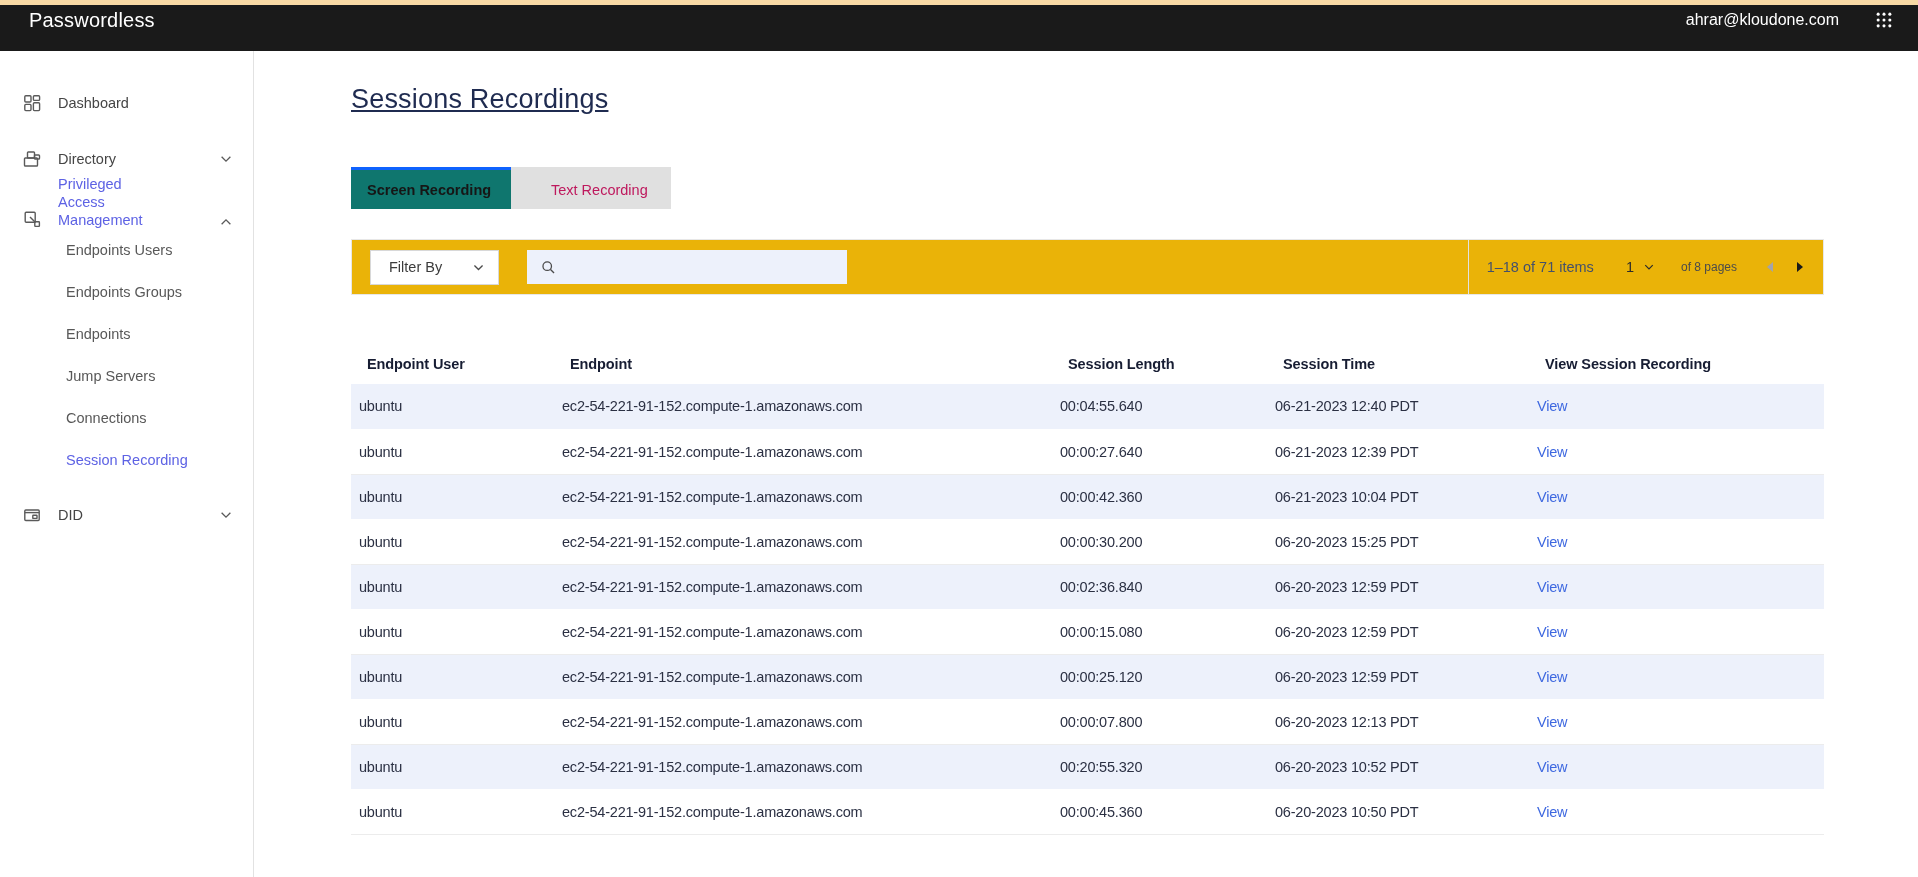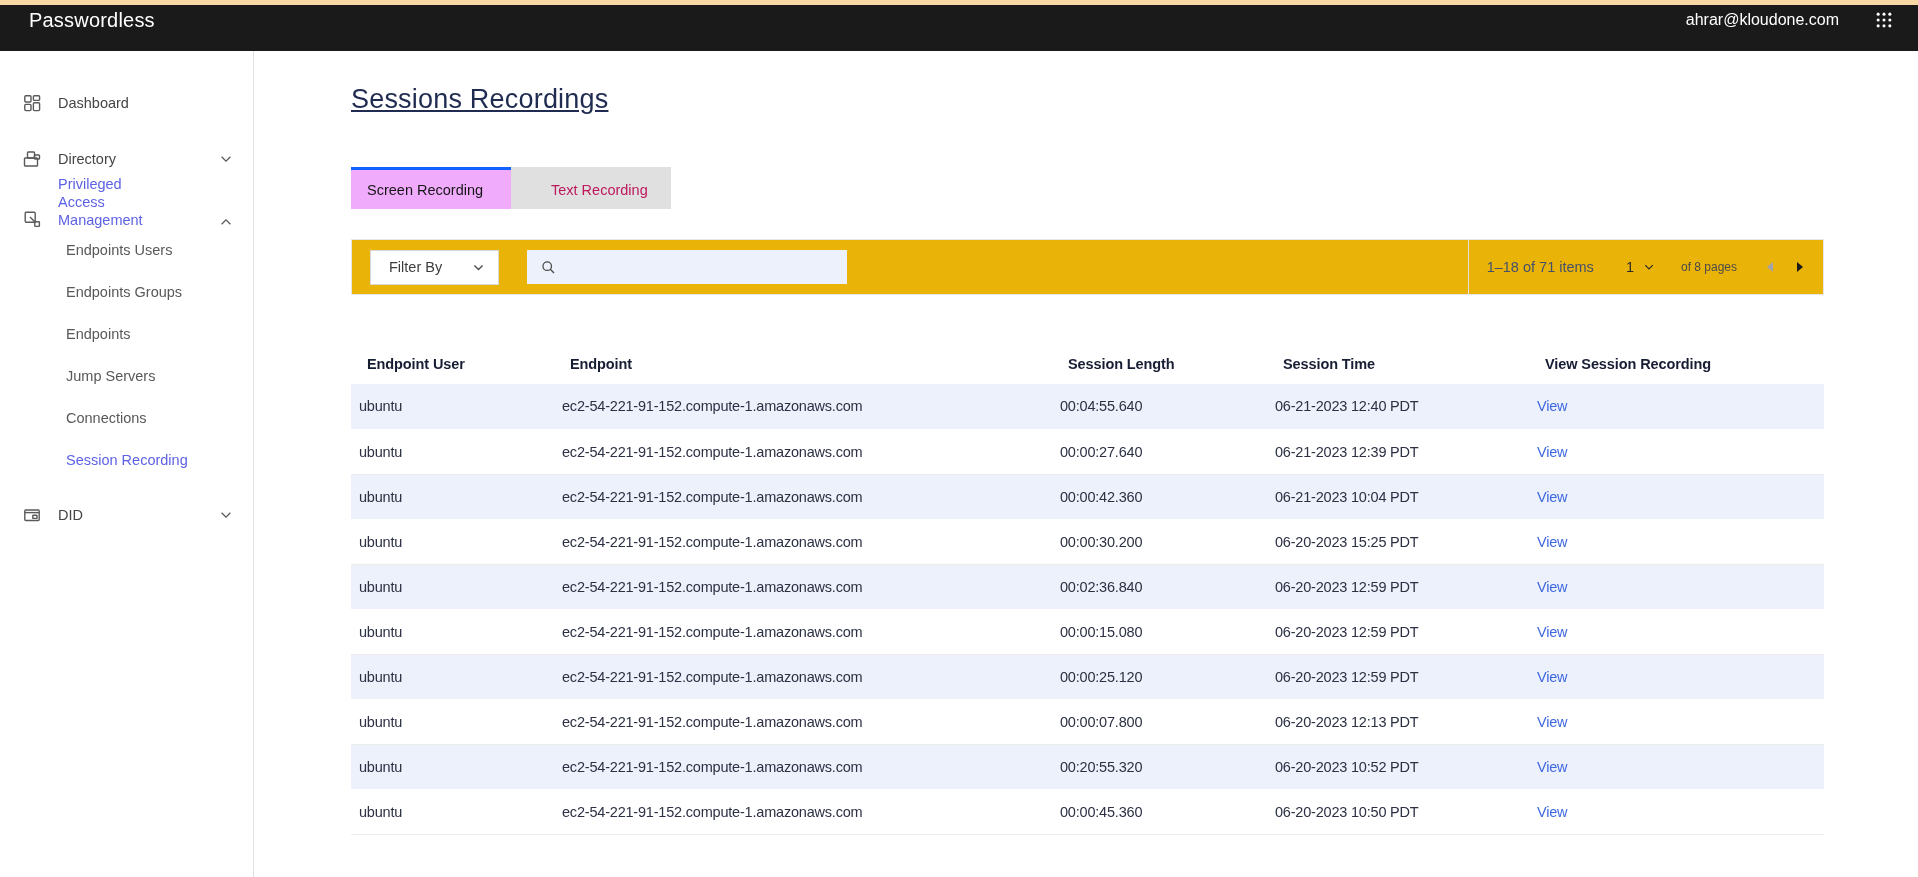--- a/index.html
+++ b/index.html
@@ -43,22 +43,22 @@
     font-size:14.5px;color:#585858;cursor:pointer;}
   .sub-item.active{color:var(--sidebar-active-link);}
   .icon20{width:20px;height:20px;flex:0 0 20px;}
 
   
   h1{font-size:27px;font-weight:500;color:#1f2b50;letter-spacing:.2px;margin-bottom:52px;text-decoration:underline;}
 
   .tabs{display:flex;width:1473px;}
   .tab{width:160px;height:42px;display:flex;align-items:center;padding-left:16px;
     font-size:14.5px;cursor:pointer;border-top:3px solid transparent;}
-  .tab.active{background:#f0abfc;border-top-color:var(--tab-active-border);
-    font-weight:400;color:#161616;}
+  .tab.active{background:#0f766e;border-top-color:var(--tab-active-border);
+    font-weight:700;color:#161616;}
   .tab.inactive{background:#e0e0e0;color:#be185d;padding-left:40px;}
 
   .filter-card{margin-top:30px;width:1473px;height:56px;border:1px solid #e7e7e7;
     background:#eab308;display:flex;align-items:center;}
   .filter-btn{margin-left:18px;width:129px;height:35px;border:1px solid #d8d8d8;
     background:#fff;display:flex;align-items:center;justify-content:space-between;
     padding:0 13px 0 18px;font-size:14.5px;color:#3c3c3c;cursor:pointer;}
   .search-box{margin-left:28px;width:320px;height:34px;background:var(--search-bg);
     display:flex;align-items:center;padding-left:13px;gap:9px;}
   .search-box input{border:none;outline:none;background:transparent;flex:1;height:100%;

